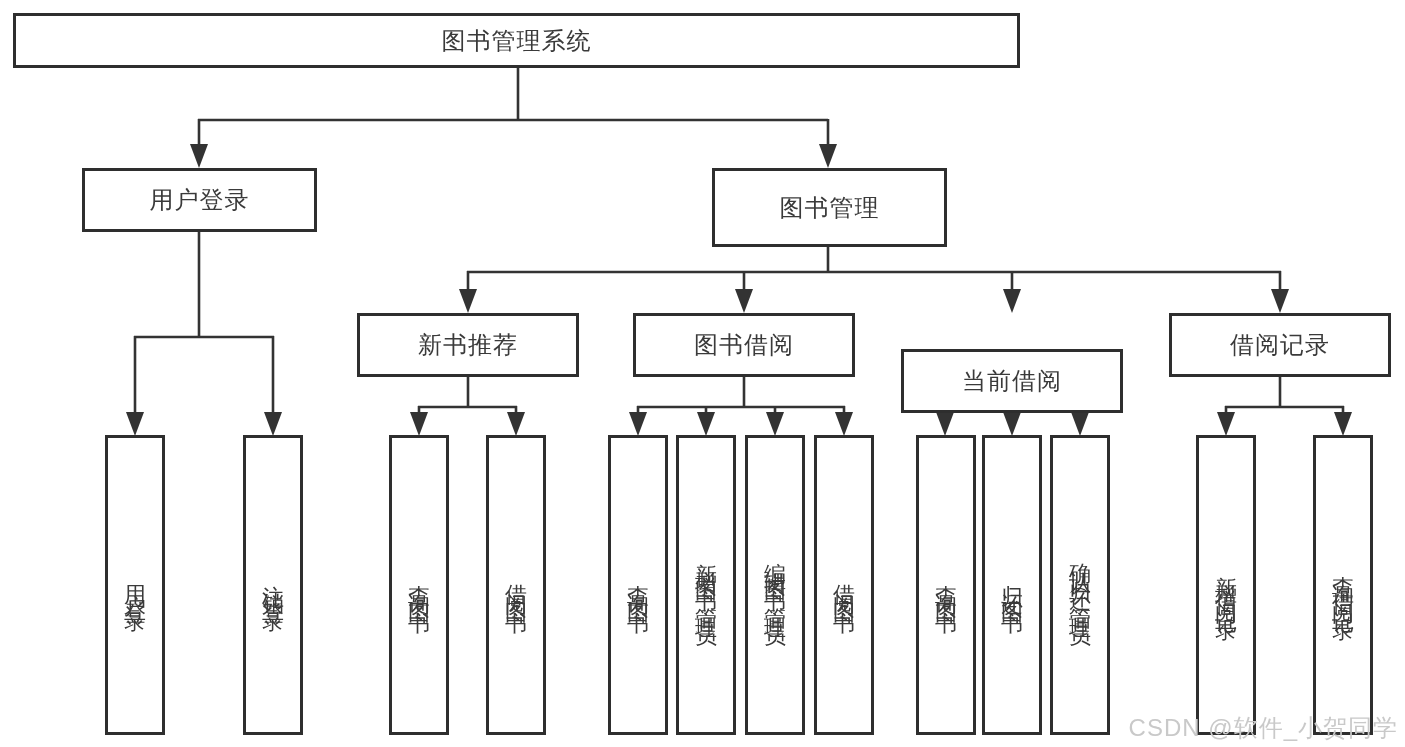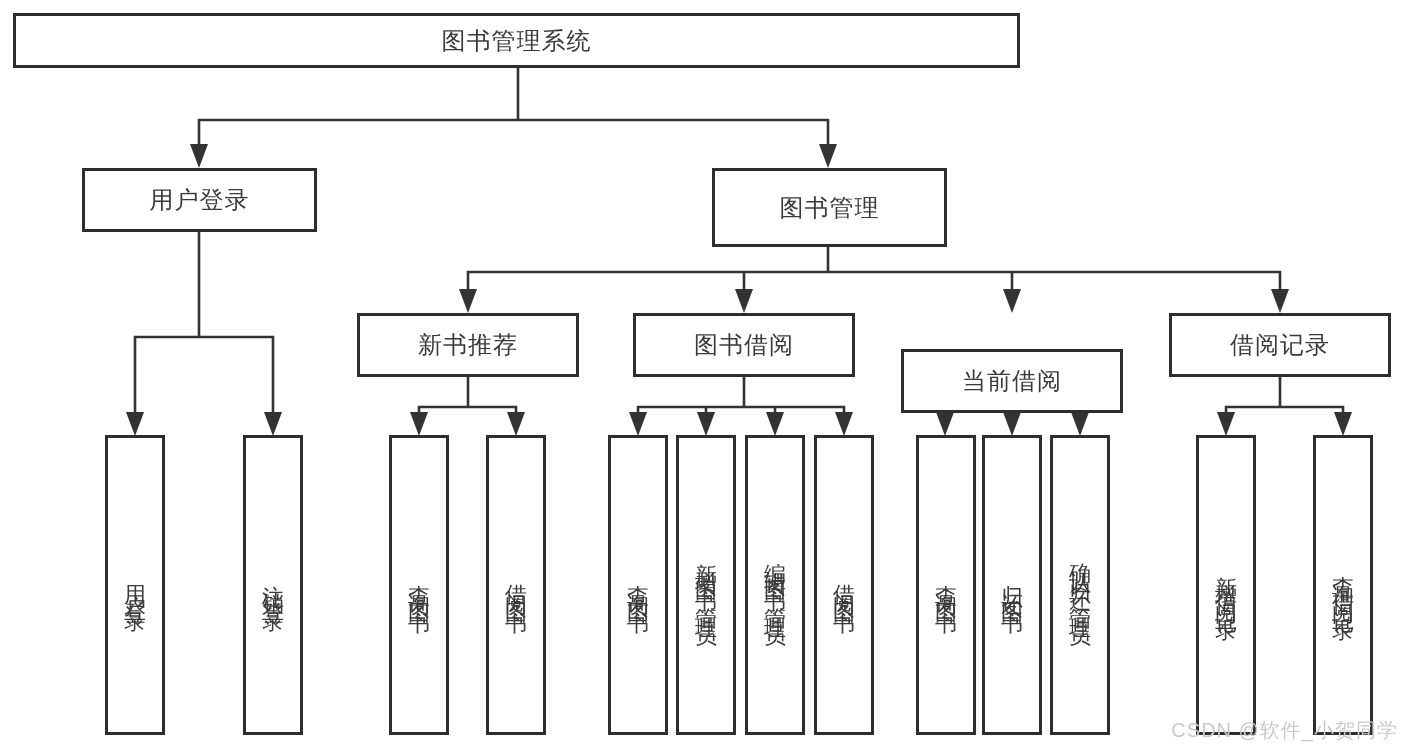--- a/index.html
+++ b/index.html
@@ -66,21 +66,21 @@
     color: var(--text, #3a3a3a);
     font-size: 22px;
     letter-spacing: 9px;
     line-height: 1;
     white-space: nowrap;
   }
   .watermark {
     position: absolute;
     right: 7px;
     bottom: 3px;
-    font-size: 20px;
+    font-size: 24px;
     letter-spacing: 1px;
     color: var(--watermark, #c9c9c9);
     z-index: 5;
     white-space: nowrap;
   }
 </style>
 </head>
 <body>
 
 <div class="canvas">

